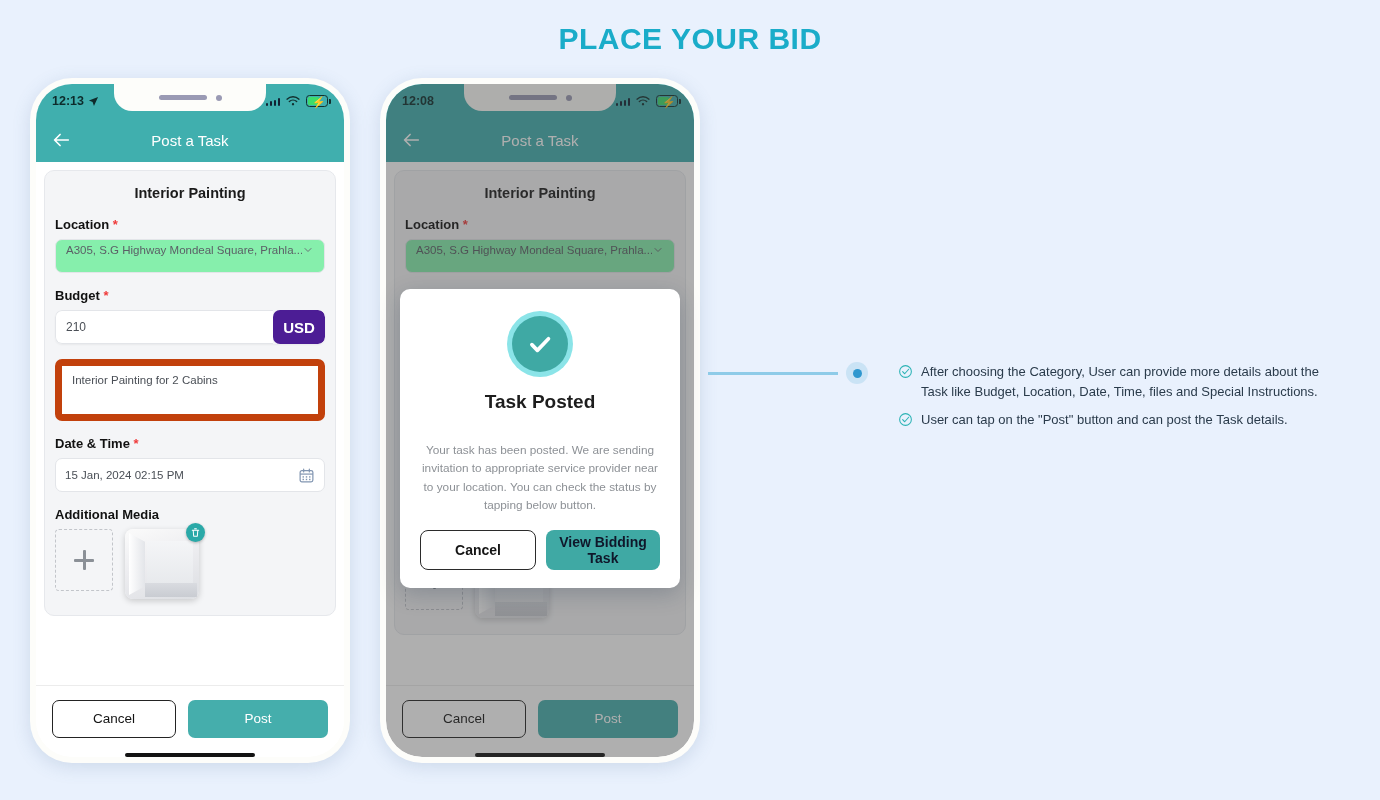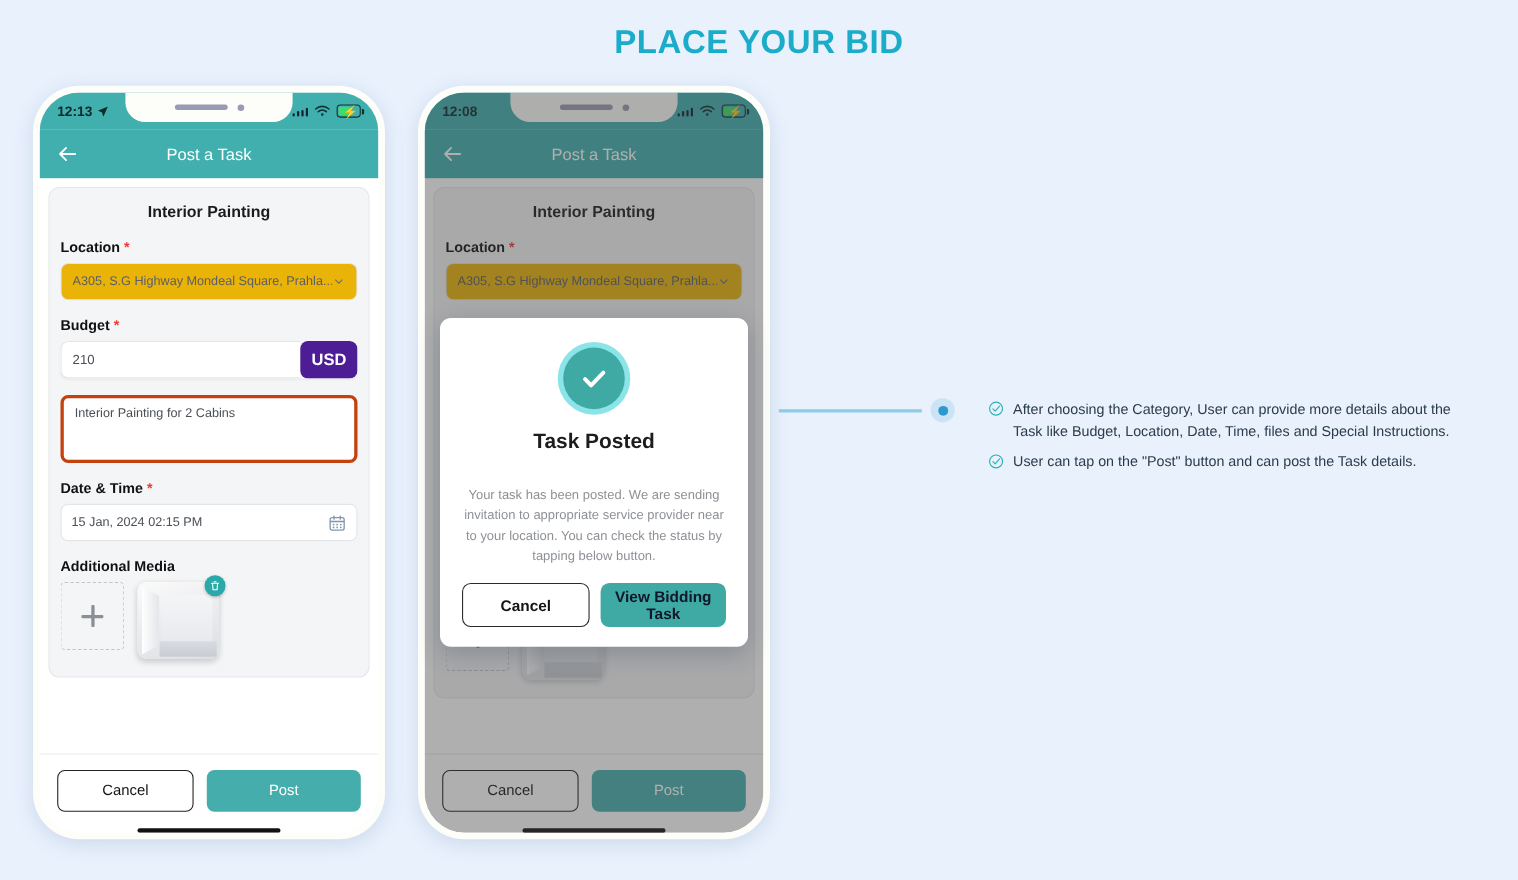--- a/index.html
+++ b/index.html
@@ -97,43 +97,43 @@
     background: #f4f5f7;
     border: 1px solid #e6e8ec;
     border-radius: 10px;
     padding: 14px 10px 16px 10px;
   }
   .form-title { text-align: center; font-size: 14.5px; font-weight: bold; color: #1b1b1b; margin-bottom: 16px; }
   .field-label { font-size: 13px; font-weight: bold; color: #111; margin-bottom: 7px; }
   .req { color: #ef3a3a; font-weight: bold; }
 
   .select-box {
-    height: 34px; background: #eab308; border: 1px solid #e3e5e9; border-radius: 7px;
-    display: flex; align-items: center; padding: 4px 10px;
+    height: 34px; background: #86efac; border: 1px solid #e3e5e9; border-radius: 7px;
+    display: flex; padding: 4px 10px;
     font-size: 11.5px; color: #5b5f66;
   }
   .select-box .val { flex: 1 1 auto; white-space: nowrap; overflow: hidden; }
   .chev { width: 12px; height: 12px; flex: 0 0 auto; }
 
   .gap { height: 15px; }
 
   .budget-row { display: flex; height: 34px; border-radius: 7px; overflow: hidden; box-shadow: 0 1px 2px rgba(0,0,0,.05); }
   .budget-input {
     flex: 1 1 auto; background: #fff; border: 1px solid #e3e5e9; border-right: none;
     border-radius: 7px 0 0 7px; display: flex; align-items: center; padding: 0 10px;
     font-size: 12px; color: #4a4f56;
   }
   .budget-unit {
     width: 52px; background: #4c1d95; color: #fff; border-radius: 7px;
     display: flex; align-items: center; justify-content: center;
     font-size: 15px; font-weight: bold;
   }
 
   .textarea-box {
-    height: 62px; background: #fff; border: 3px solid #c2410c; border-radius: 7px;
+    height: 62px; background: #fff; border: 7px solid #c2410c; border-radius: 7px;
     padding: 8px 10px; font-size: 11.5px; color: #4a4f56;
   }
 
   .date-box {
     height: 34px; background: #fff; border: 1px solid #e3e5e9; border-radius: 7px;
     display: flex; align-items: center; padding: 0 9px;
     font-size: 11.5px; color: #4a4f56;
   }
   .date-box .val { flex: 1 1 auto; }
   .cal-icon { width: 17px; height: 17px; flex: 0 0 auto; }

